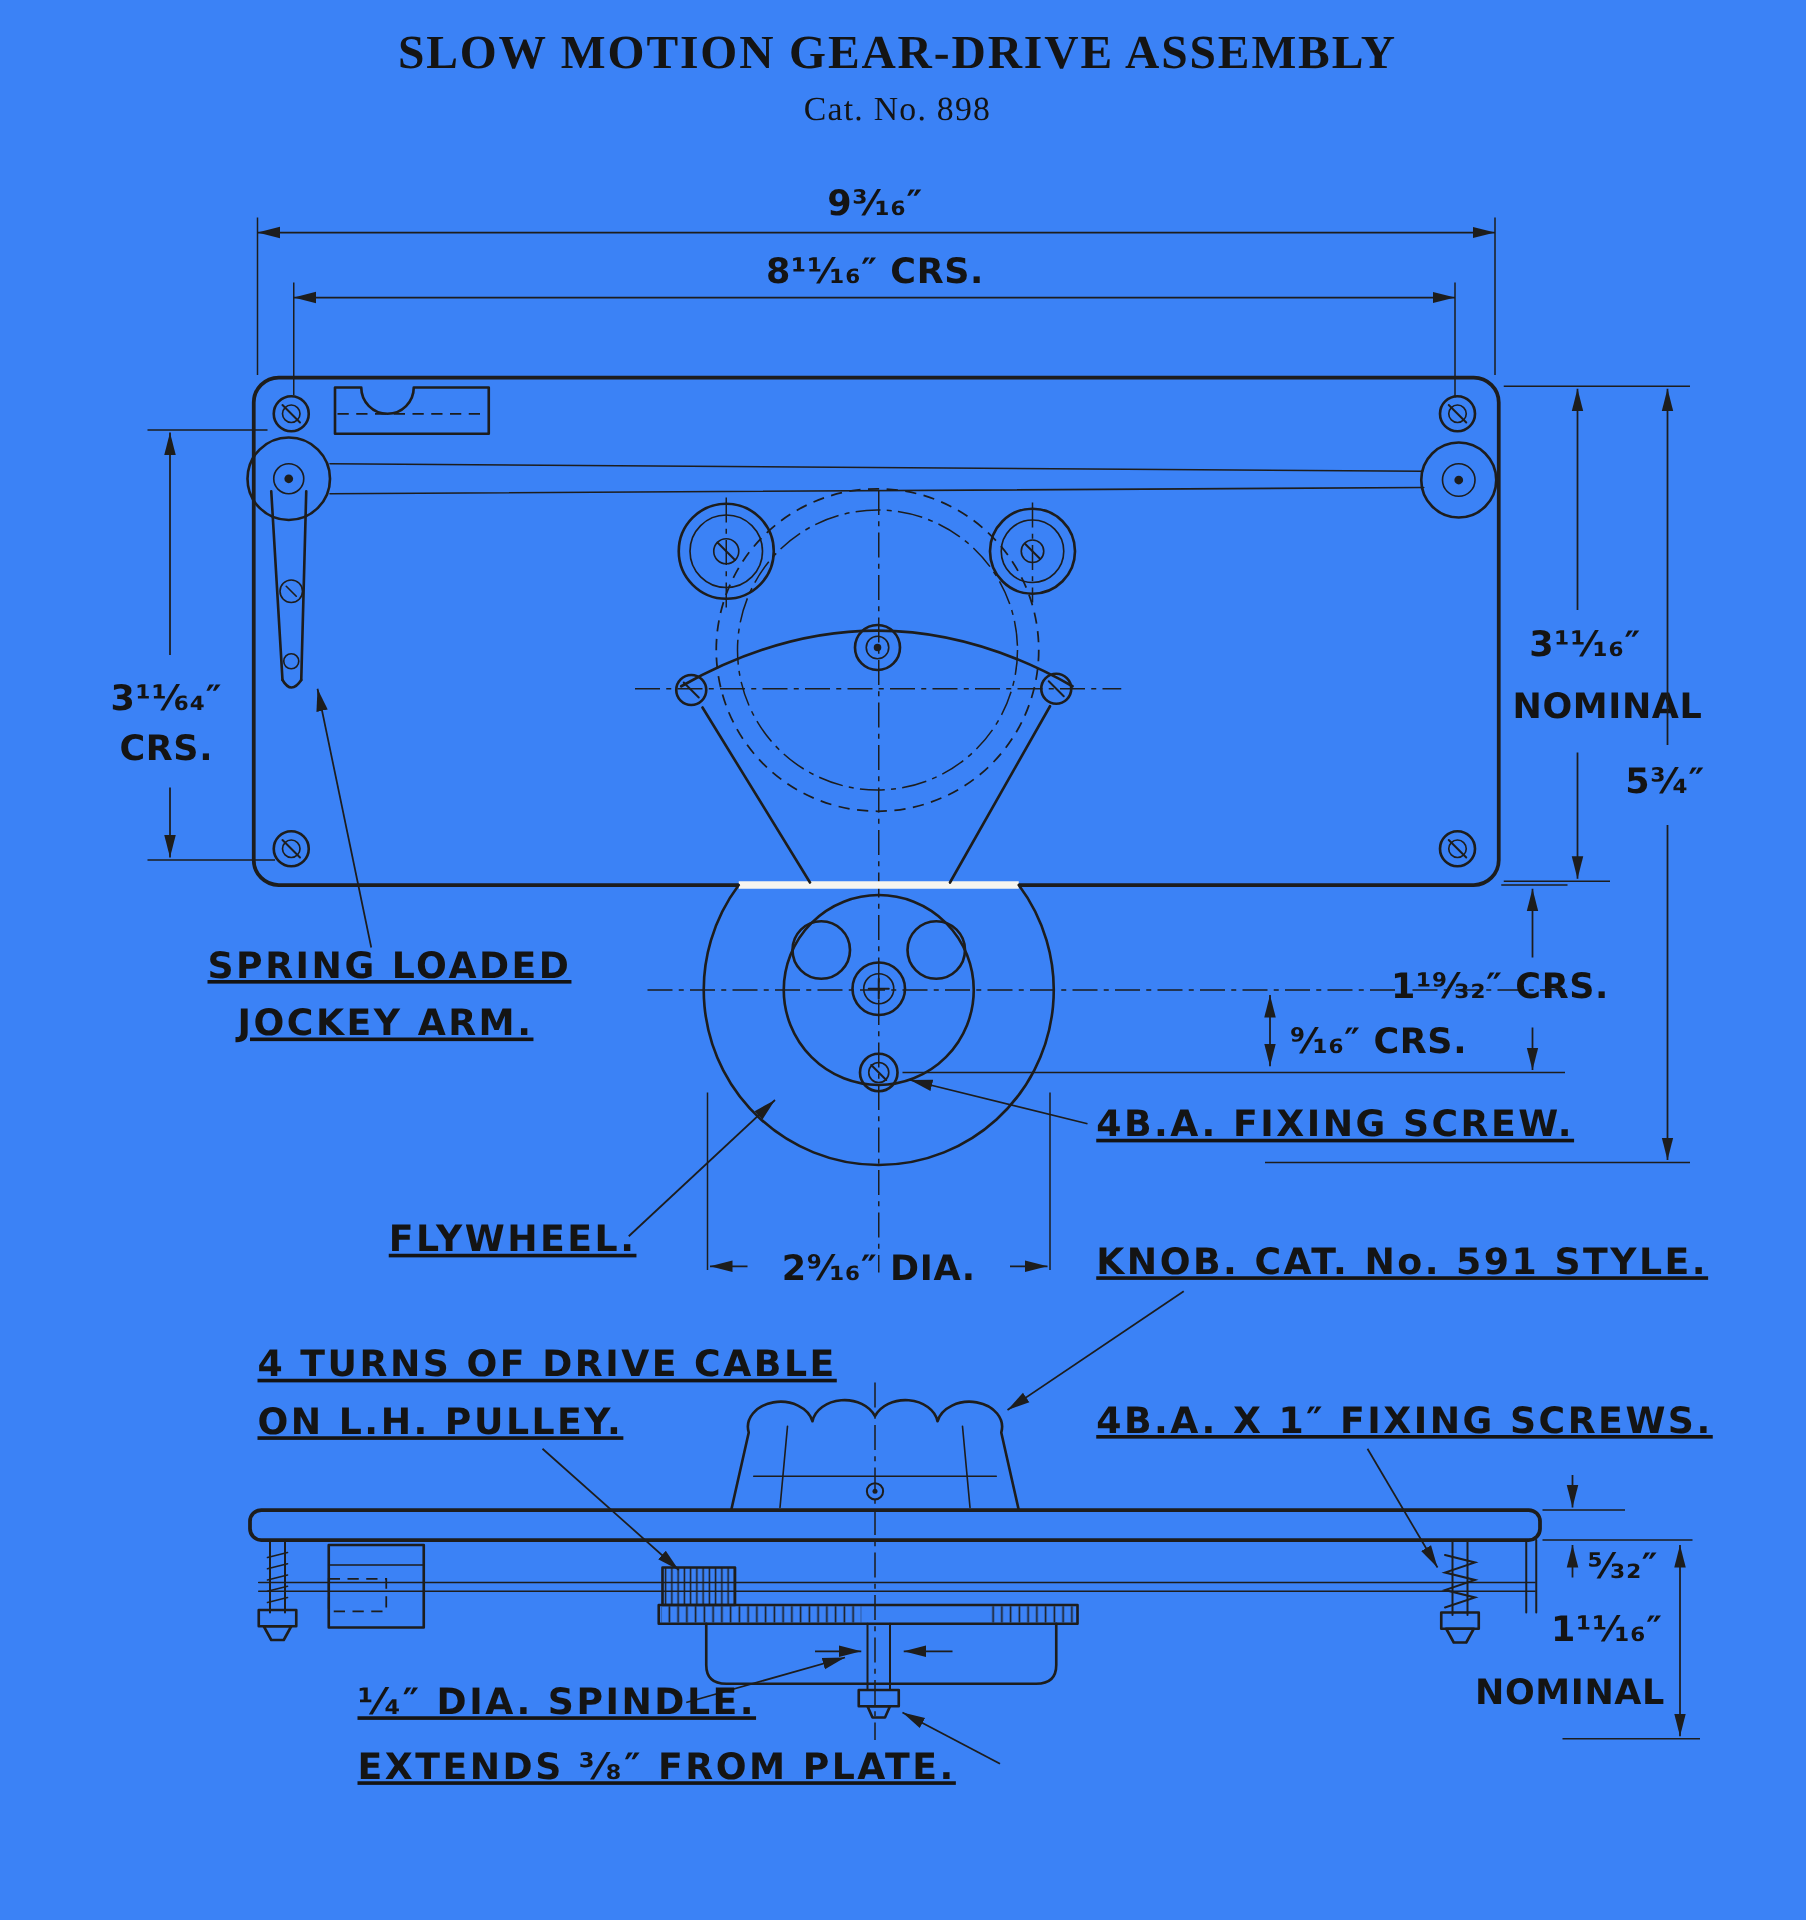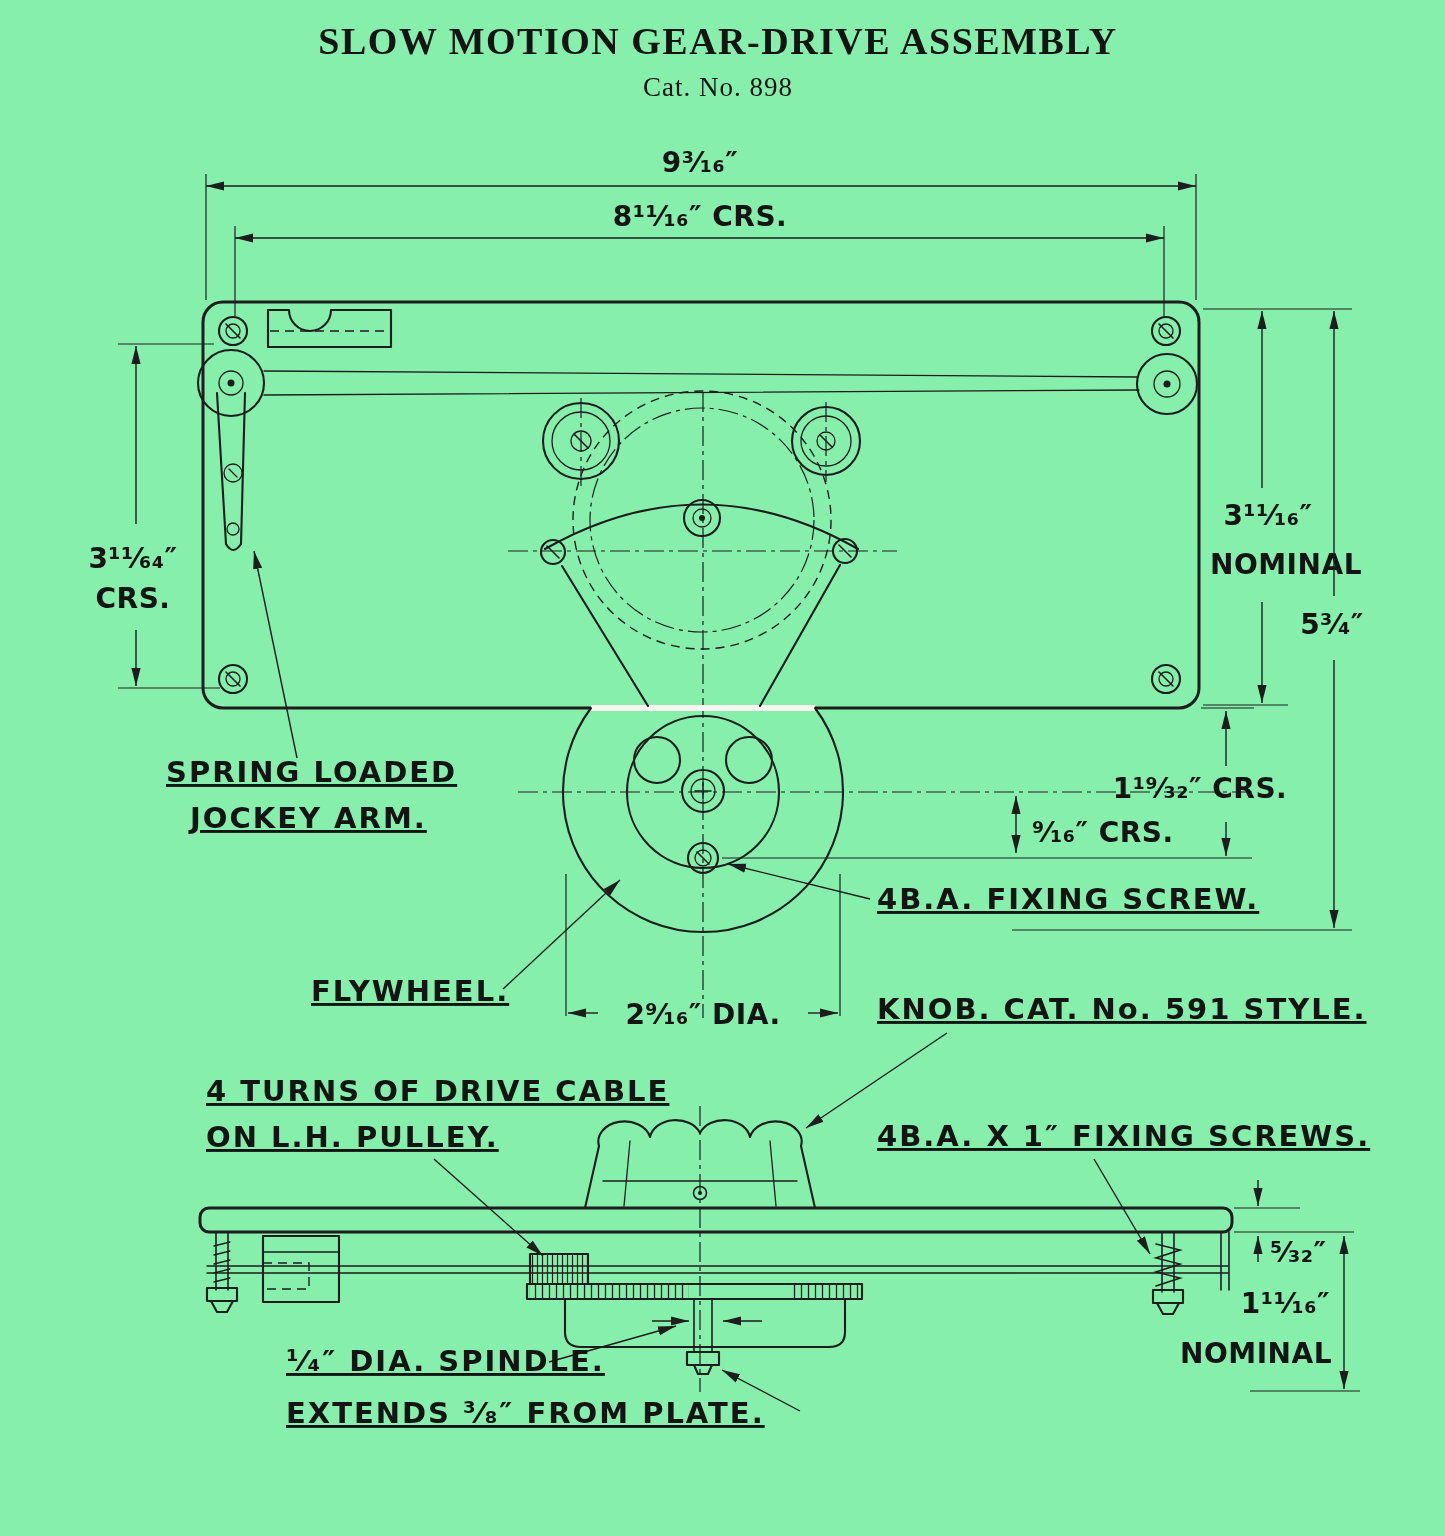--- a/index.html
+++ b/index.html
@@ -1,18 +1,18 @@
 <!DOCTYPE html>
 <html><head>
 <meta charset="utf-8">
 <style>
   html,body{margin:0;padding:0;background:#e9e7e1;}
   .paper{
     width:1445px;height:1536px;margin:0 auto;position:relative;
-    background:#86efac;
+    background:#3b82f6;
   }
   svg{display:block}
   
   .s3{stroke:#1d1d1d;stroke-width:3;fill:none;stroke-linecap:round;stroke-linejoin:round}
   .s2{stroke:#1d1d1d;stroke-width:2.1;fill:none;stroke-linecap:round;stroke-linejoin:round}
   .s15{stroke:#1d1d1d;stroke-width:1.6;fill:none;stroke-linecap:round}
   .s1{stroke:#1d1d1d;stroke-width:1.3;fill:none;stroke-linecap:round}
   .ext{stroke:#1d1d1d;stroke-width:1.2;fill:none}
   .dim{stroke:#1d1d1d;stroke-width:1.4;fill:none}
   .cl{stroke:#1d1d1d;stroke-width:1.2;fill:none;stroke-dasharray:20 5 4 5}

